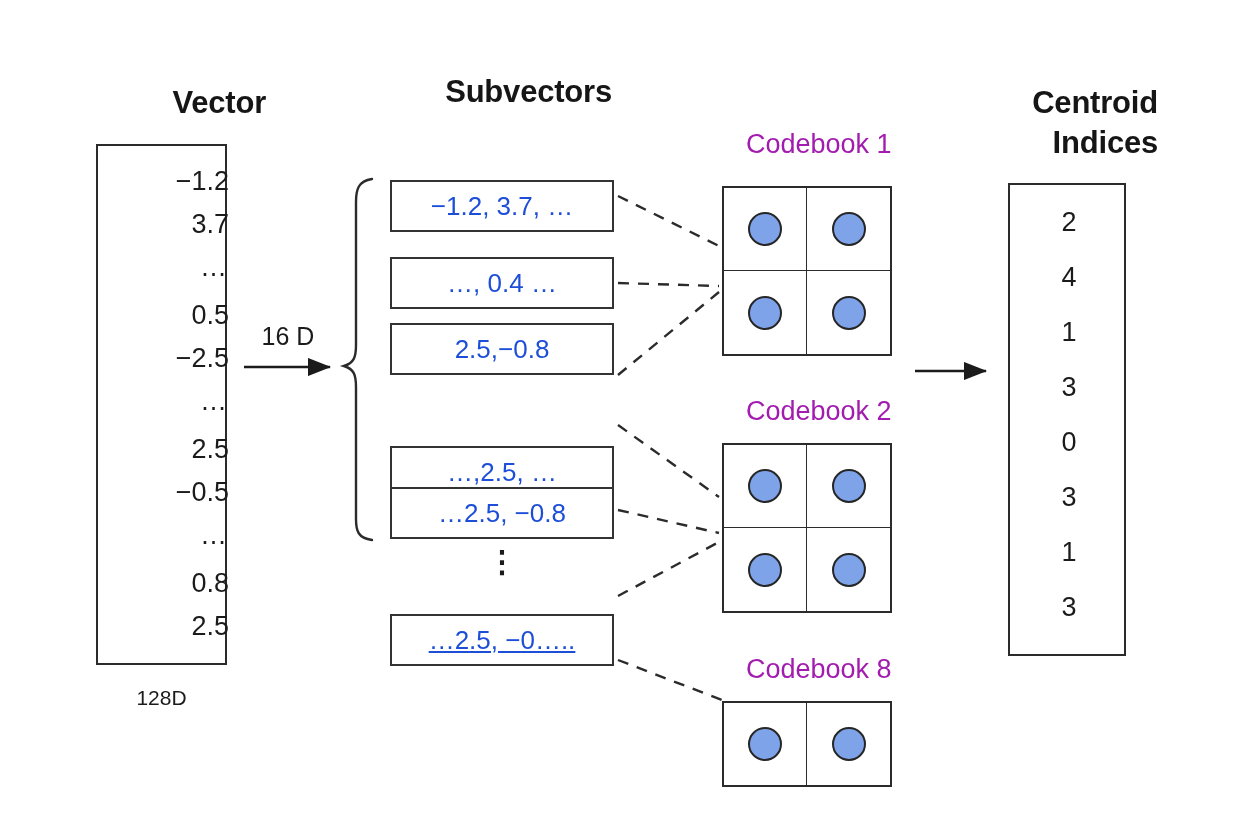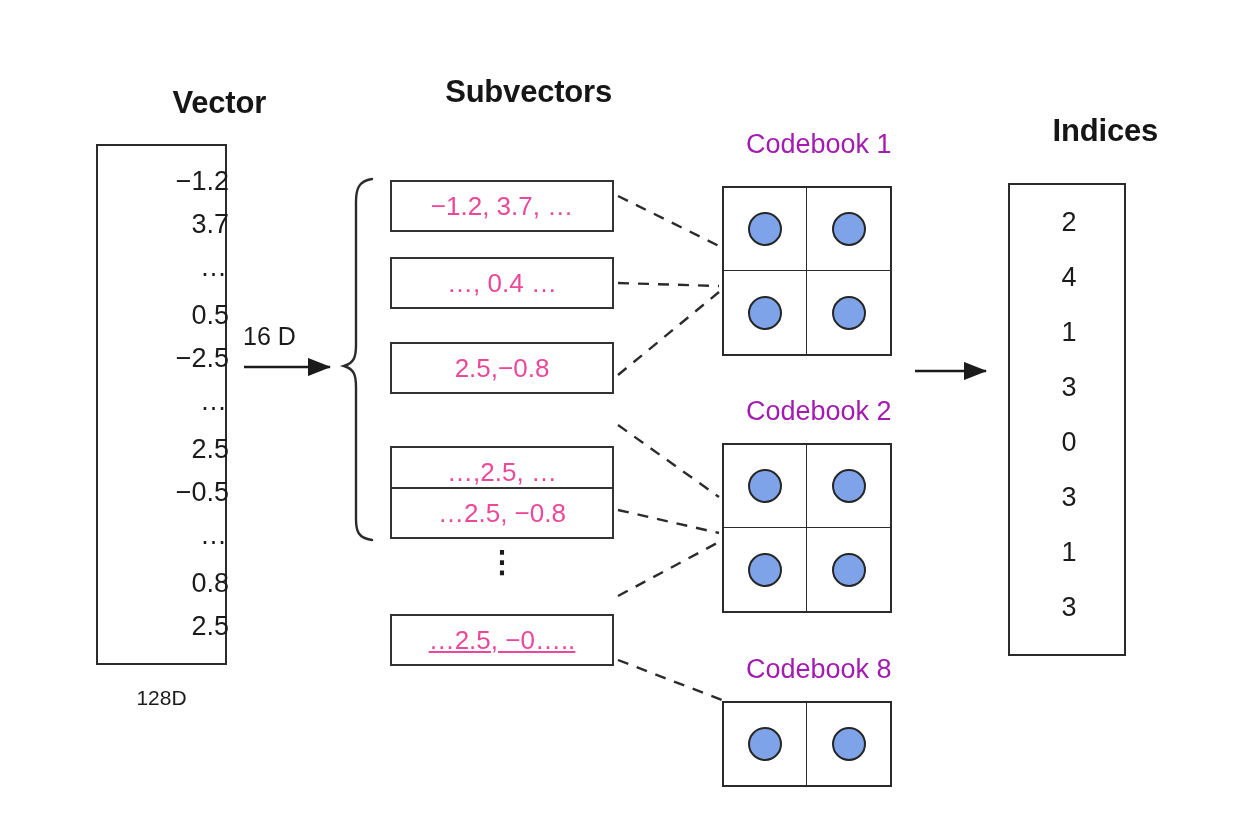--- a/index.html
+++ b/index.html
@@ -59,39 +59,39 @@
   .vec-dots {
     font-size: 27px;
     letter-spacing: 2px;
   }
 
   
   #label-16d {
     left: 243px;
     top: 322px;
     width: 90px;
-    text-align: left;
+    text-align: center;
     font-size: 25px;
     color: #1b1b1b;
   }
 
   
   .sv-box {
     position: absolute;
     left: 390px;
     width: 224px;
     height: 52px;
     border: 2px solid #333333;
     box-sizing: border-box;
     background: #fff;
     display: flex;
     align-items: center;
     justify-content: center;
     font-size: 26px;
-    color: #ec4899;
+    color: #1d4ed8;
     letter-spacing: 0px;
   }
   #sv-vdots {
     left: 390px;
     width: 224px;
     top: 552px;
     text-align: center;
     font-size: 30px;
     line-height: 20px;
     color: #1b1b1b;
@@ -183,21 +183,21 @@
   </div>
 
   <div class="abs caption" style="left:96px; top:682px; width:131px;">128D</div>
 
   <div class="abs" id="label-16d">16 D</div>
 
   <div class="abs heading" style="left:392px; top:73px; width:220px;">Subvectors</div>
 
   <div class="sv-box" style="top:180px;">−1.2, 3.7, …</div>
   <div class="sv-box" style="top:257px;">…, 0.4  …</div>
-  <div class="sv-box" style="top:342px;">2.5,−0.8</div>
+  <div class="sv-box" style="top:323px;">2.5,−0.8</div>
   <div class="sv-box" style="top:410px;margin-top:36px;">…,2.5, …</div>
   <div class="sv-box" style="top:487px;">…2.5, −0.8</div>
   <div class="abs" id="sv-vdots">⋮</div>
   <div class="sv-box" style="top:614px;text-decoration:underline;">…2.5, −0…..</div>
 
   <div class="cb-title" style="left:722px; top:129px;">Codebook 1</div>
   <div class="cb-grid" style="left:722px; top:186px; width:170px; height:170px; grid-template-columns:1fr 1fr; grid-template-rows:1fr 1fr;">
     <div class="cb-cell">
         <span class="dot"></span>
       </div>
@@ -231,21 +231,22 @@
   <div class="cb-title" style="left:722px; top:654px;">Codebook 8</div>
   <div class="cb-grid" style="left:722px; top:701px; width:170px; height:86px; grid-template-columns:1fr 1fr; grid-template-rows:1fr;">
     <div class="cb-cell last-row">
         <span class="dot"></span>
       </div>
     <div class="cb-cell last-col last-row">
         <span class="dot"></span>
       </div>
   </div>
 
-  <div class="abs heading" style="left:978px; top:112px; width:180px;">Indices</div>
+  <div class="abs heading" style="left:978px; top:84px; width:180px;">Centroid</div>
+  <div class="abs heading" style="left:978px; top:124px; width:180px;">Indices</div>
 
   <div class="abs" id="centroid-box">
     <div class="ci-val" style="top:22px;">2</div>
     <div class="ci-val" style="top:77px;">4</div>
     <div class="ci-val" style="top:132px;">1</div>
     <div class="ci-val" style="top:187px;">3</div>
     <div class="ci-val" style="top:242px;">0</div>
     <div class="ci-val" style="top:297px;">3</div>
     <div class="ci-val" style="top:352px;">1</div>
     <div class="ci-val" style="top:407px;">3</div>

